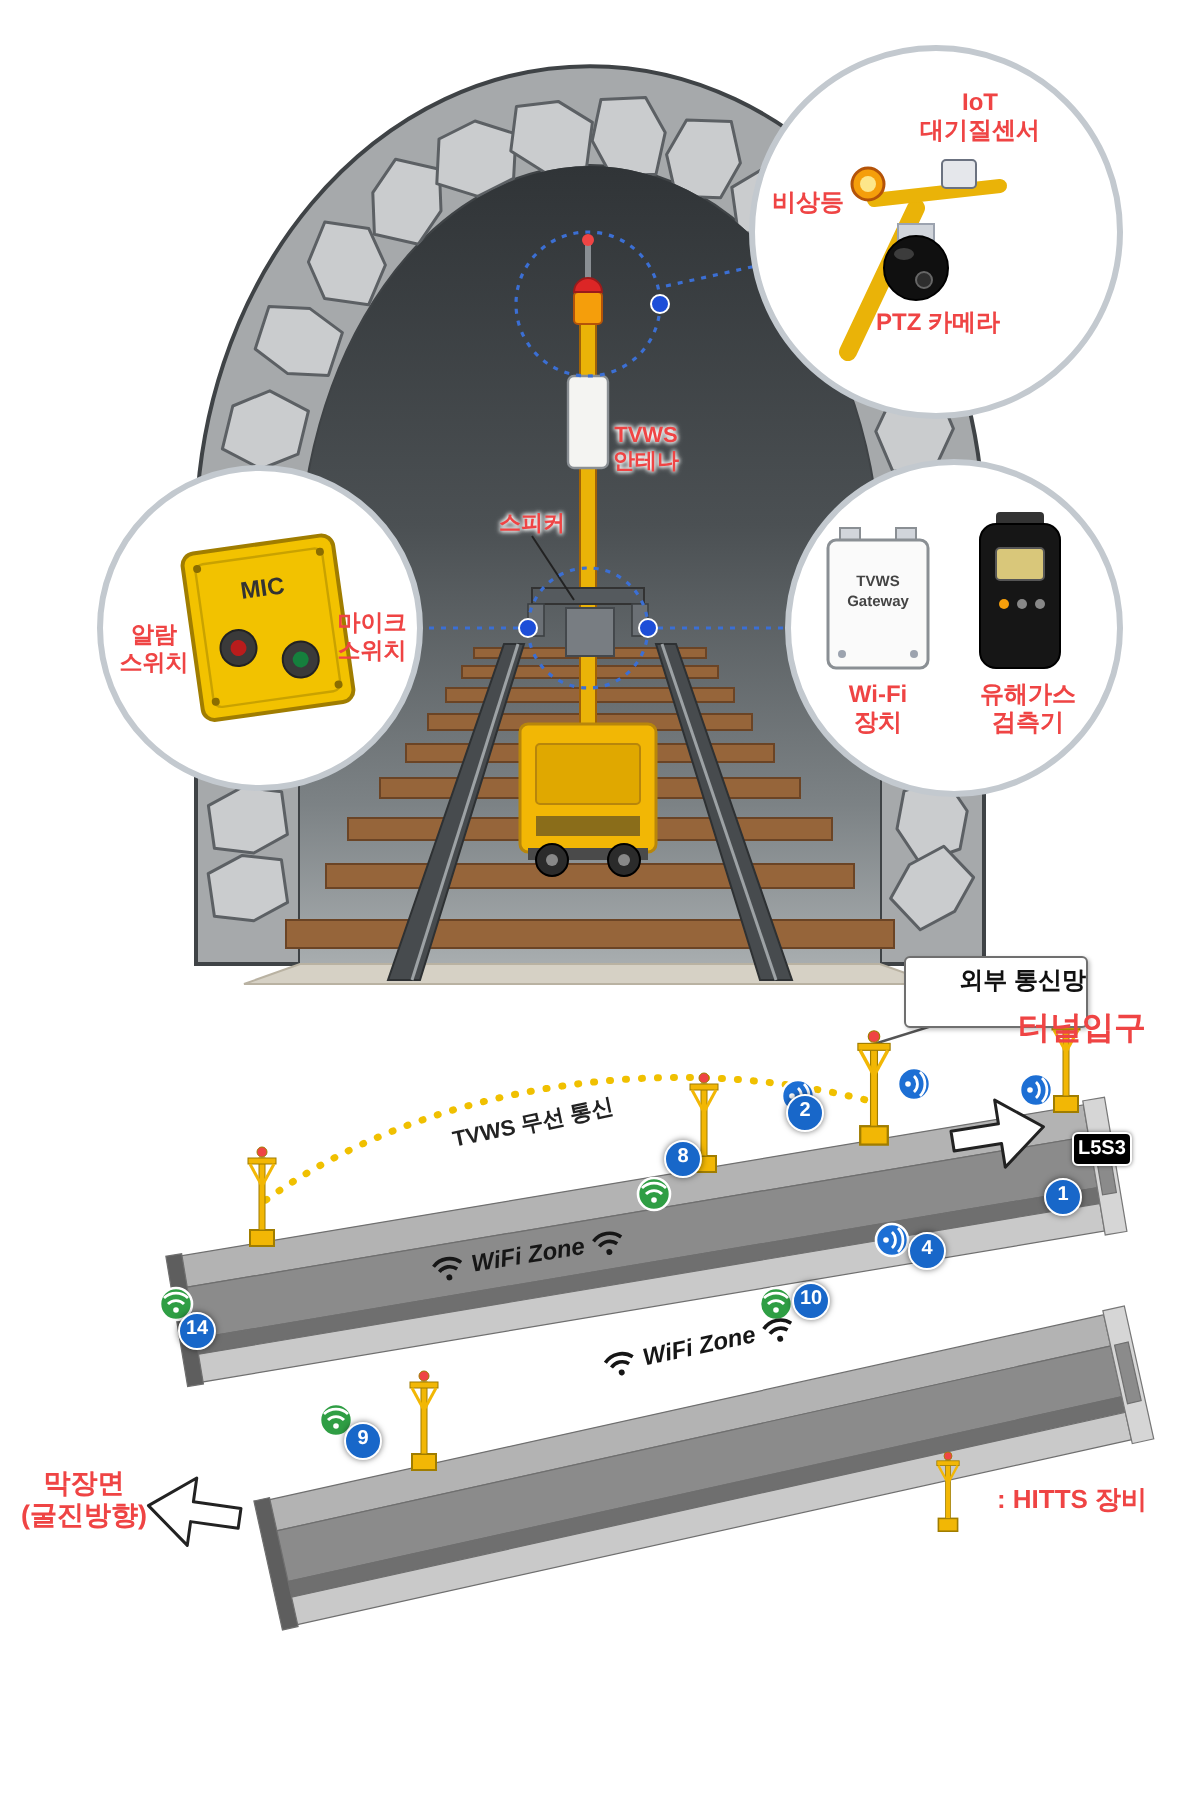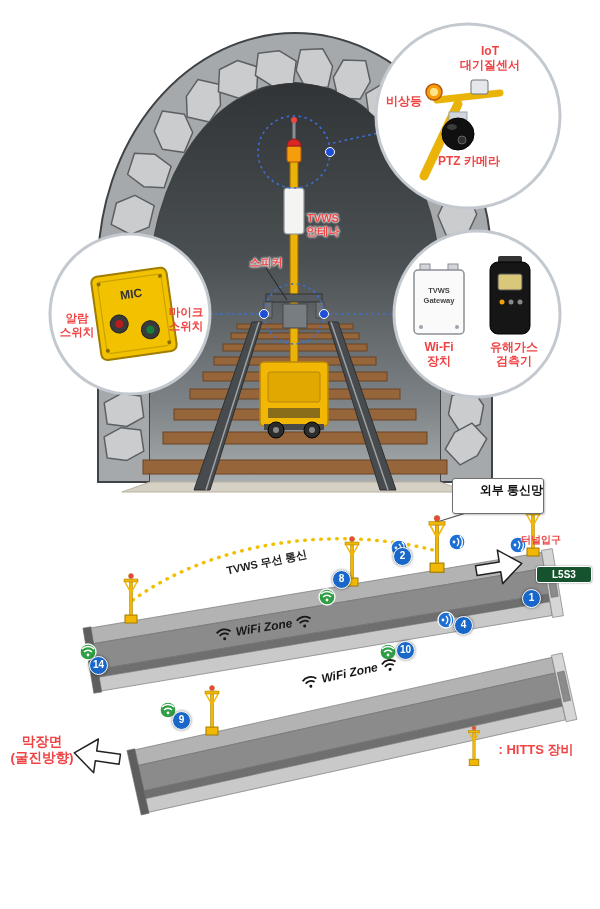--- a/index.html
+++ b/index.html
@@ -8,22 +8,22 @@
   #gfx{position:absolute;left:0;top:0;}
   .lbl{position:absolute;white-space:pre-line;text-align:center;font-weight:bold;
        color:#ef4444;line-height:1.18;}
   .halo{text-shadow:0 0 2px #fff,0 0 2px #fff,0 0 3px #fff;}
   .node{position:absolute;width:19px;height:19px;border-radius:50%;background:#1867c9;
         border:1.5px solid #fff;box-shadow:0 0 3px rgba(0,0,0,.55);color:#fff;
         font-weight:bold;font-size:10px;line-height:16px;text-align:center;box-sizing:border-box;}
   .extbox{position:absolute;left:452px;top:478px;width:92px;height:36px;background:#fff;
           border:1.5px solid #6f6f6f;border-radius:3px;box-shadow:1px 1px 2px rgba(0,0,0,.25);
           font-size:12px;font-weight:bold;line-height:22px;text-align:right;color:#111;box-sizing:border-box;}
-  .l5s3{position:absolute;left:536px;top:566px;background:#14532d;color:#fff;font-weight:bold;
-        font-size:10px;line-height:15px;padding:0 15px;border-radius:3px;border:1px solid #fff;
+  .l5s3{position:absolute;left:536px;top:566px;background:#000000;color:#fff;font-weight:bold;
+        font-size:10px;line-height:15px;padding:0 2px;border-radius:3px;border:1px solid #fff;
         box-shadow:0 0 2px rgba(0,0,0,.5);}
   .wifi-zone{position:absolute;display:flex;align-items:center;gap:4px;font-weight:bold;
              font-style:italic;font-size:12px;color:#161616;transform-origin:left center;}
   .caption{position:absolute;left:0;top:842px;width:600px;text-align:center;font-size:21px;
            font-weight:bold;color:#000;}
   .rot-12{transform:rotate(-12deg);transform-origin:left center;}
 </style>
 </head>
 <body>
 
@@ -248,21 +248,21 @@
 스위치</div>
 
 <div class="lbl" style="left:414px;top:286px;width:50px;font-size:7.5px;color:#444;line-height:1.3">TVWS
 Gateway</div>
 <div class="lbl" style="left:413px;top:340px;width:52px;font-size:12px">Wi-Fi
 장치</div>
 <div class="lbl" style="left:487px;top:340px;width:54px;font-size:12px">유해가스
 검측기</div>
 
 <div class="extbox">외부 통신망</div>
-<div class="lbl" style="left:503px;top:534px;width:76px;font-size:10px">터널입구</div>
+<div class="lbl" style="left:503px;top:506px;width:76px;font-size:16px">터널입구</div>
 <div class="l5s3">L5S3</div>
 
 <div class="lbl rot-12" style="left:210px;top:568px;width:116px;font-size:11px;color:#222">TVWS 무선 통신</div>
 
 <div class="wifi-zone" style="left:216px;top:628px;transform:rotate(-9deg)">
   <svg width="16" height="14" viewBox="0 0 16 14">
     <circle cx="8" cy="12" r="1.5" fill="#161616"></circle>
     <path d="M3.5,8.5 A6.5,6.5 0 0 1 12.5,8.5" stroke="#161616" stroke-width="1.8" fill="none"></path>
     <path d="M1,5.5 A10,10 0 0 1 15,5.5" stroke="#161616" stroke-width="1.8" fill="none"></path>
   </svg>

